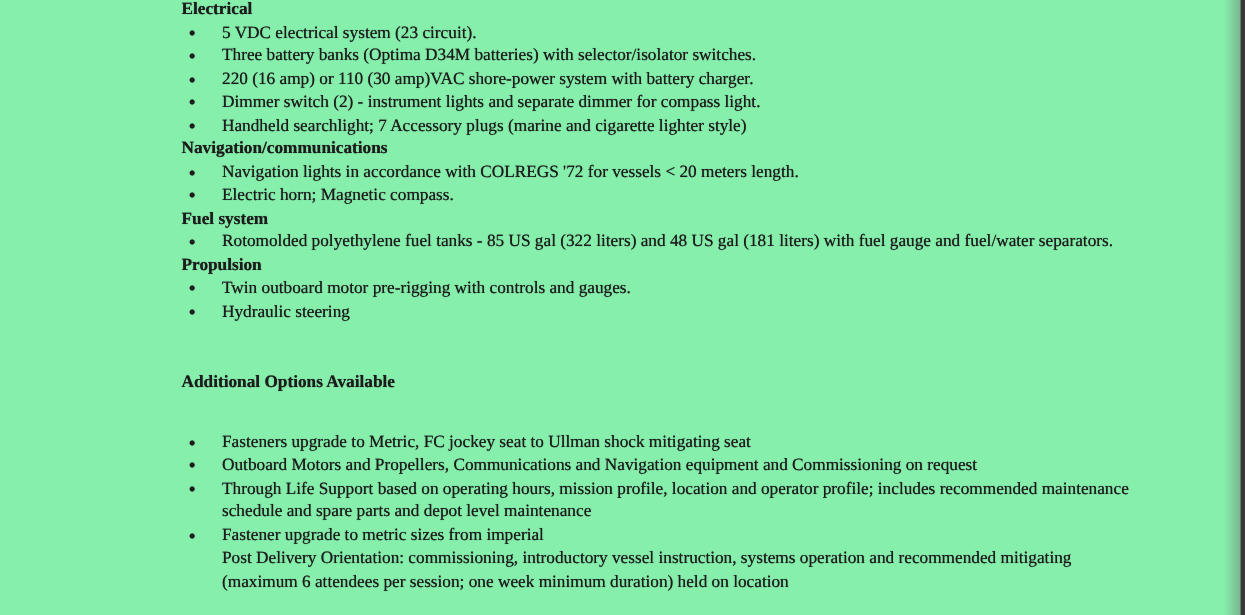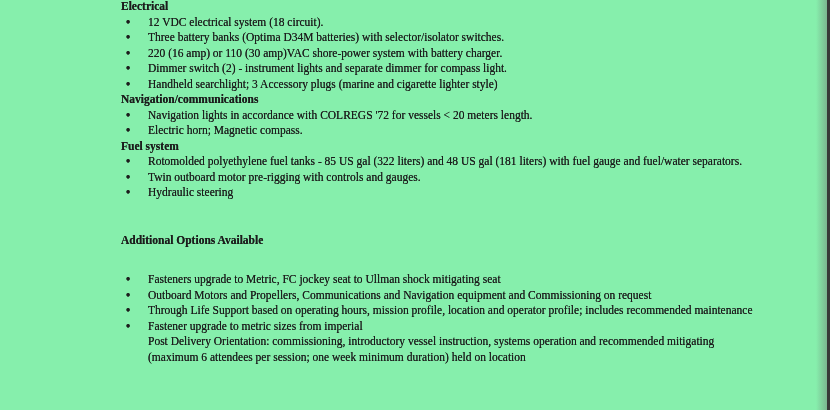--- a/index.html
+++ b/index.html
@@ -70,55 +70,56 @@
 </style>
 </head>
 <body>
 
 <div class="page">
   <div class="content">
 
     <div class="heading">Electrical</div>
     <div class="li">
       <span class="bullet">•</span>
-      <span class="line">12 VDC electrical system (18 circuit).</span>
+      <span class="line">5 VDC electrical system (23 circuit).</span>
     </div>
     <div class="li">
       <span class="bullet">•</span>
       <span class="line">Three battery banks (Optima D34M batteries) with selector/isolator switches.</span>
     </div>
     <div class="li">
       <span class="bullet">•</span>
       <span class="line">220 (16 amp) or 110 (30 amp)VAC shore-power system with battery charger.</span>
     </div>
     <div class="li">
       <span class="bullet">•</span>
       <span class="line">Dimmer switch (2) - instrument lights and separate dimmer for compass light.</span>
     </div>
     <div class="li">
       <span class="bullet">•</span>
-      <span class="line">Handheld searchlight; 3 Accessory plugs (marine and cigarette lighter style)</span>
+      <span class="line">Handheld searchlight; 7 Accessory plugs (marine and cigarette lighter style)</span>
     </div>
 
     <div class="heading">Navigation/communications</div>
     <div class="li">
       <span class="bullet">•</span>
       <span class="line">Navigation lights in accordance with COLREGS '72 for vessels &lt; 20 meters length.</span>
     </div>
     <div class="li">
       <span class="bullet">•</span>
       <span class="line">Electric horn; Magnetic compass.</span>
     </div>
 
     <div class="heading">Fuel system</div>
     <div class="li">
       <span class="bullet">•</span>
       <span class="line">Rotomolded polyethylene fuel tanks - 85 US gal (322 liters) and 48 US gal (181 liters) with fuel gauge and fuel/water separators.</span>
     </div>
 
+    <div class="heading">Propulsion</div>
     <div class="li">
       <span class="bullet">•</span>
       <span class="line">Twin outboard motor pre-rigging with controls and gauges.</span>
     </div>
     <div class="li">
       <span class="bullet">•</span>
       <span class="line">Hydraulic steering</span>
     </div>
 
     <div class="heading additional-heading">Additional Options Available</div>
@@ -127,20 +128,21 @@
       <span class="bullet">•</span>
       <span class="line">Fasteners upgrade to Metric, FC jockey seat to Ullman shock mitigating seat</span>
     </div>
     <div class="li">
       <span class="bullet">•</span>
       <span class="line">Outboard Motors and Propellers, Communications and Navigation equipment and Commissioning on request</span>
     </div>
     <div class="li">
       <span class="bullet">•</span>
       <span class="line">Through Life Support based on operating hours, mission profile, location and operator profile; includes recommended maintenance</span>
+      <span class="line">schedule and spare parts and depot level maintenance</span>
     </div>
     <div class="li">
       <span class="bullet">•</span>
       <span class="line">Fastener upgrade to metric sizes from imperial</span>
       <span class="line">Post Delivery Orientation: commissioning, introductory vessel instruction, systems operation and recommended mitigating</span>
       <span class="line">(maximum 6 attendees per session; one week minimum duration) held on location</span>
     </div>
 
   </div>
 

